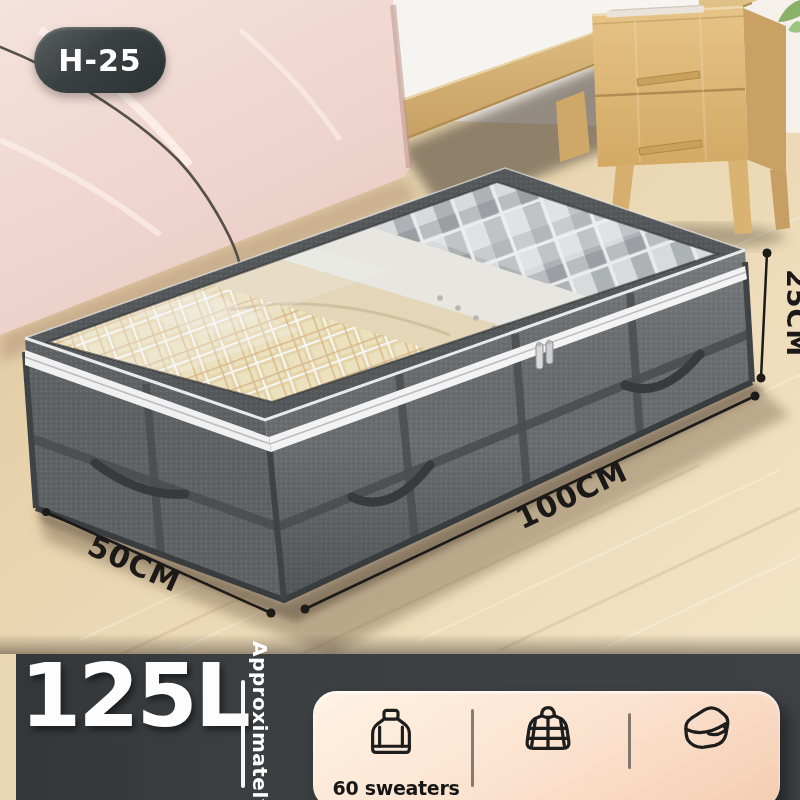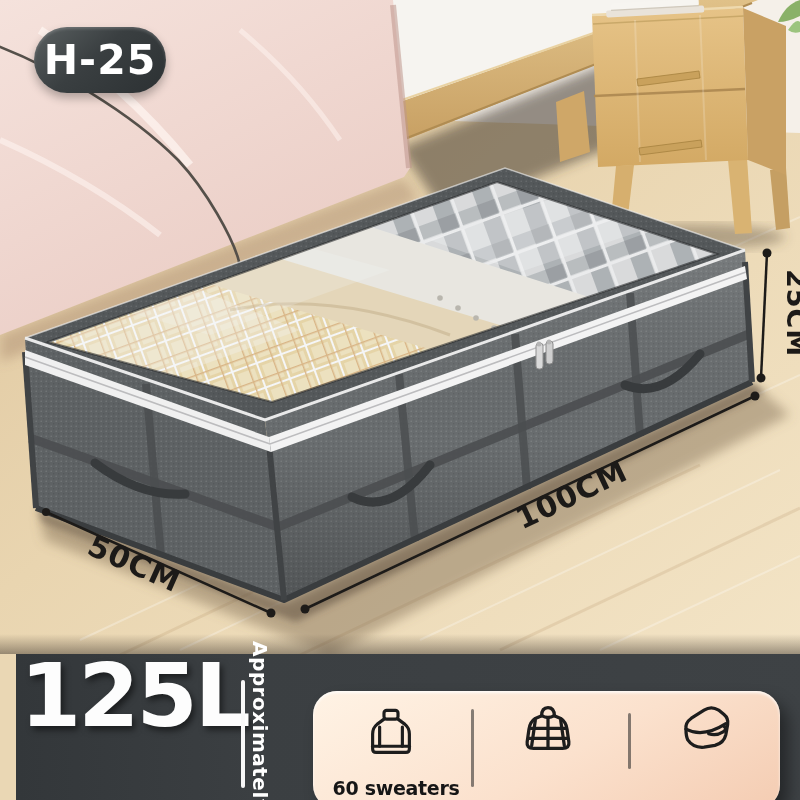--- a/index.html
+++ b/index.html
@@ -10,21 +10,21 @@
     font-family:"DejaVu Sans","Liberation Sans",sans-serif;
   }
   #scene{position:absolute;left:0;top:0;}
   
   #badge{
     position:absolute;left:34px;top:27px;width:132px;height:66px;
     border-radius:34px;
     background:linear-gradient(140deg,#5a6061 0%,var(--badge_bg) 45%,#2c3133 100%);
     box-shadow:0 5px 10px rgba(0,0,0,.28), inset 0 2px 3px rgba(255,255,255,.18);
     display:flex;align-items:center;justify-content:center;
-    color:var(--text_light);font-size:41px;font-weight:bold;letter-spacing:1px;
+    color:var(--text_light);font-size:30px;font-weight:bold;letter-spacing:1px;
   }
   
   #banner{
     position:absolute;left:16px;top:654px;width:800px;height:146px;
     background:linear-gradient(90deg,#33373a 0%,var(--banner_bg) 30%,#3e4245 100%);
   }
   #capacity{
     position:absolute;left:4px;top:-4px;width:218px;text-align:center;
     color:#fdfdfd;font-size:88px;font-weight:bold;letter-spacing:-3px;
     text-shadow:3px 4px 6px rgba(0,0,0,.5);line-height:1.05;

